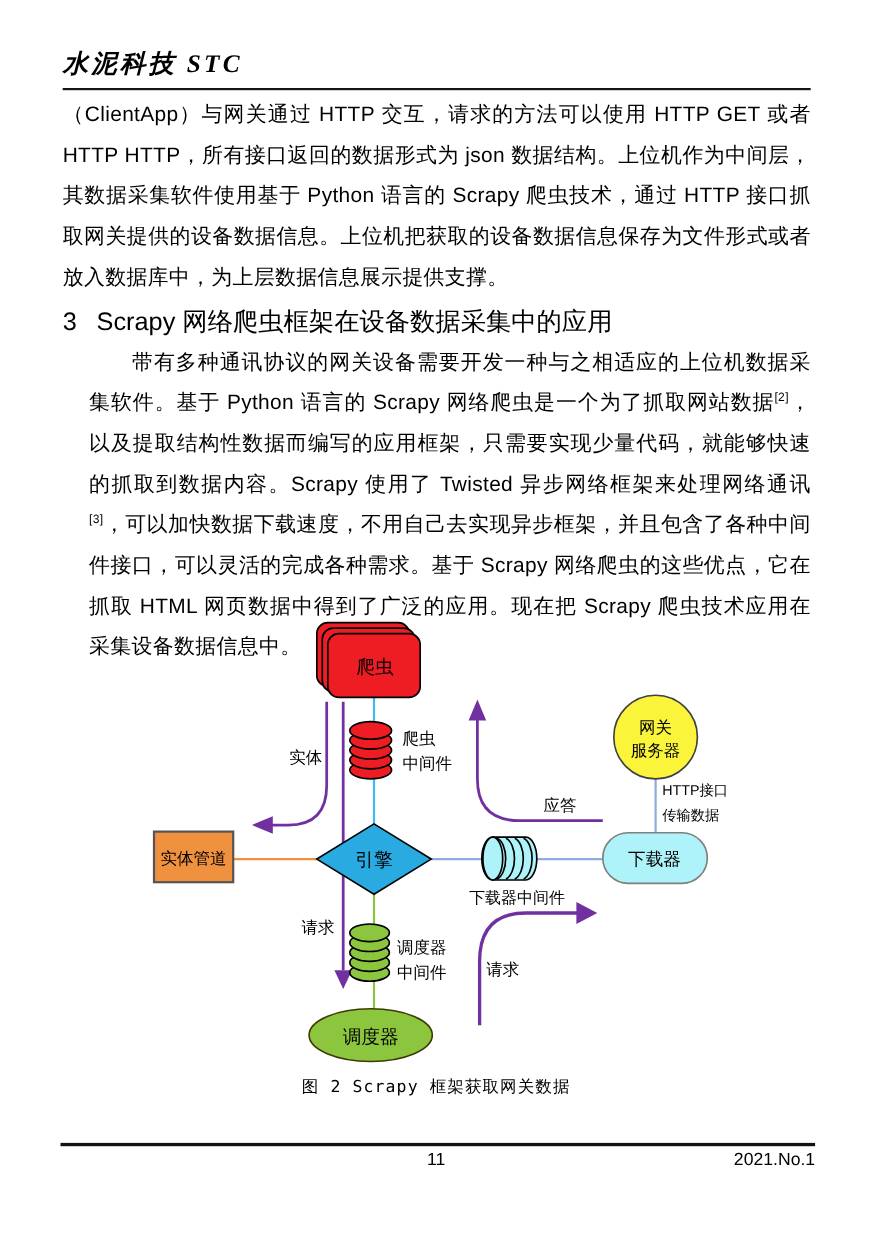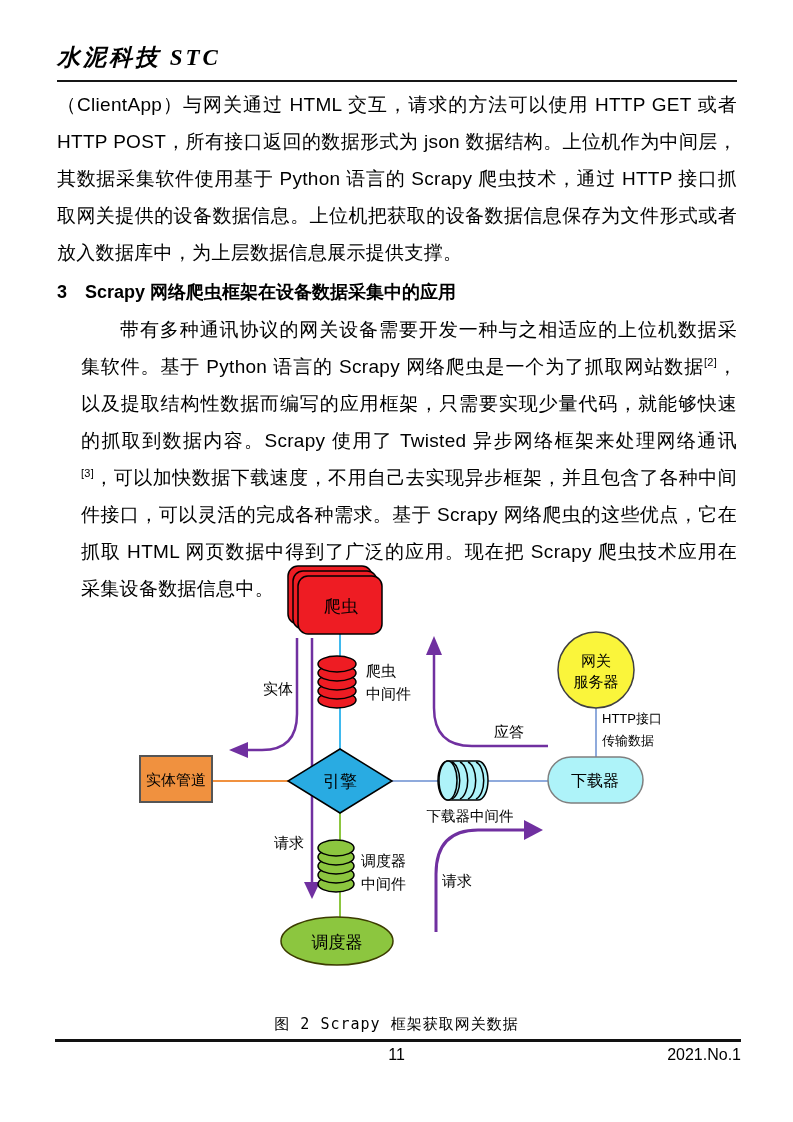--- a/index.html
+++ b/index.html
@@ -29,36 +29,35 @@
     margin:0;
     font-size:19px;
     line-height:37px;
     text-align:justify;
     letter-spacing:0.3px;
   }
   p.first-para { margin-top:4px; }
   sup.citation { font-size:11px; line-height:0; }
   h2.section-heading {
     margin:7px 0 5px 0;
-    font-size:18px;
-    font-weight:bold;
+    font-size:23px;
+    font-weight:normal;
     line-height:28px;
   }
   .heading-number { margin-right:18px; }
   p.indented { text-indent:39px;margin-left:24px; }
 
   .figure-svg { position:absolute; left:128px; top:553px; }
   .svg-label { font-family:"Liberation Sans", sans-serif; fill:#000; }
   .figure-caption {
     position:absolute; top:979px; left:0; width:100%;
     text-align:center;
     font-family:"DejaVu Sans Mono", monospace;
     font-size:15px;
     letter-spacing:1px;
-    margin-top:36px;
   }
   .footer-rule {
     position:absolute; top:1039px; left:55px; right:52px;
     height:3px; background:#121212;
   }
   .footer-page {
     position:absolute; top:1046px; left:0; width:100%;
     text-align:center; font-size:16px;
   }
   .footer-issue {
@@ -67,21 +66,21 @@
 </style>
 </head>
 <body>
 
 <div class="page">
 
   <div class="content">
     <div class="header-title">水泥科技 STC</div>
     <div class="header-rule"></div>
 
-    <p class="body-text first-para"><span>（ClientApp）与网关通过 HTML 交互，请求的方法可以使用 HTTP GET 或者 HTTP POST，所有接口返回的数据形式为 json 数据结构。上位机作为中间层，其数据采集软件使用基于 Python 语言的 Scrapy 爬虫技术，通过 HTTP 接口抓取网关提供的设备数据信息。上位机把获取的设备数据信息保存为文件形式或者放入数据库中，为上层数据信息展示提供支撑。</span></p>
+    <p class="body-text first-para"><span>（ClientApp）与网关通过 HTTP 交互，请求的方法可以使用 HTTP GET 或者 HTTP HTTP，所有接口返回的数据形式为 json 数据结构。上位机作为中间层，其数据采集软件使用基于 Python 语言的 Scrapy 爬虫技术，通过 HTTP 接口抓取网关提供的设备数据信息。上位机把获取的设备数据信息保存为文件形式或者放入数据库中，为上层数据信息展示提供支撑。</span></p>
 
     <h2 class="section-heading"><span class="heading-number">3</span><span>Scrapy 网络爬虫框架在设备数据采集中的应用</span></h2>
 
     <p class="body-text indented"><span>带有多种通讯协议的网关设备需要开发一种与之相适应的上位机数据采集软件。基于 Python 语言的 Scrapy 网络爬虫是一个为了抓取网站数据</span><sup class="citation">[2]</sup><span>，以及提取结构性数据而编写的应用框架，只需要实现少量代码，就能够快速的抓取到数据内容。Scrapy 使用了 Twisted 异步网络框架来处理网络通讯</span><sup class="citation">[3]</sup><span>，可以加快数据下载速度，不用自己去实现异步框架，并且包含了各种中间件接口，可以灵活的完成各种需求。基于 Scrapy 网络爬虫的这些优点，它在抓取 HTML 网页数据中得到了广泛的应用。现在把 Scrapy 爬虫技术应用在采集设备数据信息中。</span></p>
   </div>
 
   <svg class="figure-svg" width="548" height="420" viewBox="128 553 548 420" xmlns="http://www.w3.org/2000/svg">
 
     <line x1="340" y1="634" x2="340" y2="752" stroke-width="2" stroke="#3fb9ee"></line>
     <line x1="340" y1="810" x2="340" y2="920" stroke-width="2" stroke="#8cc63f"></line>

